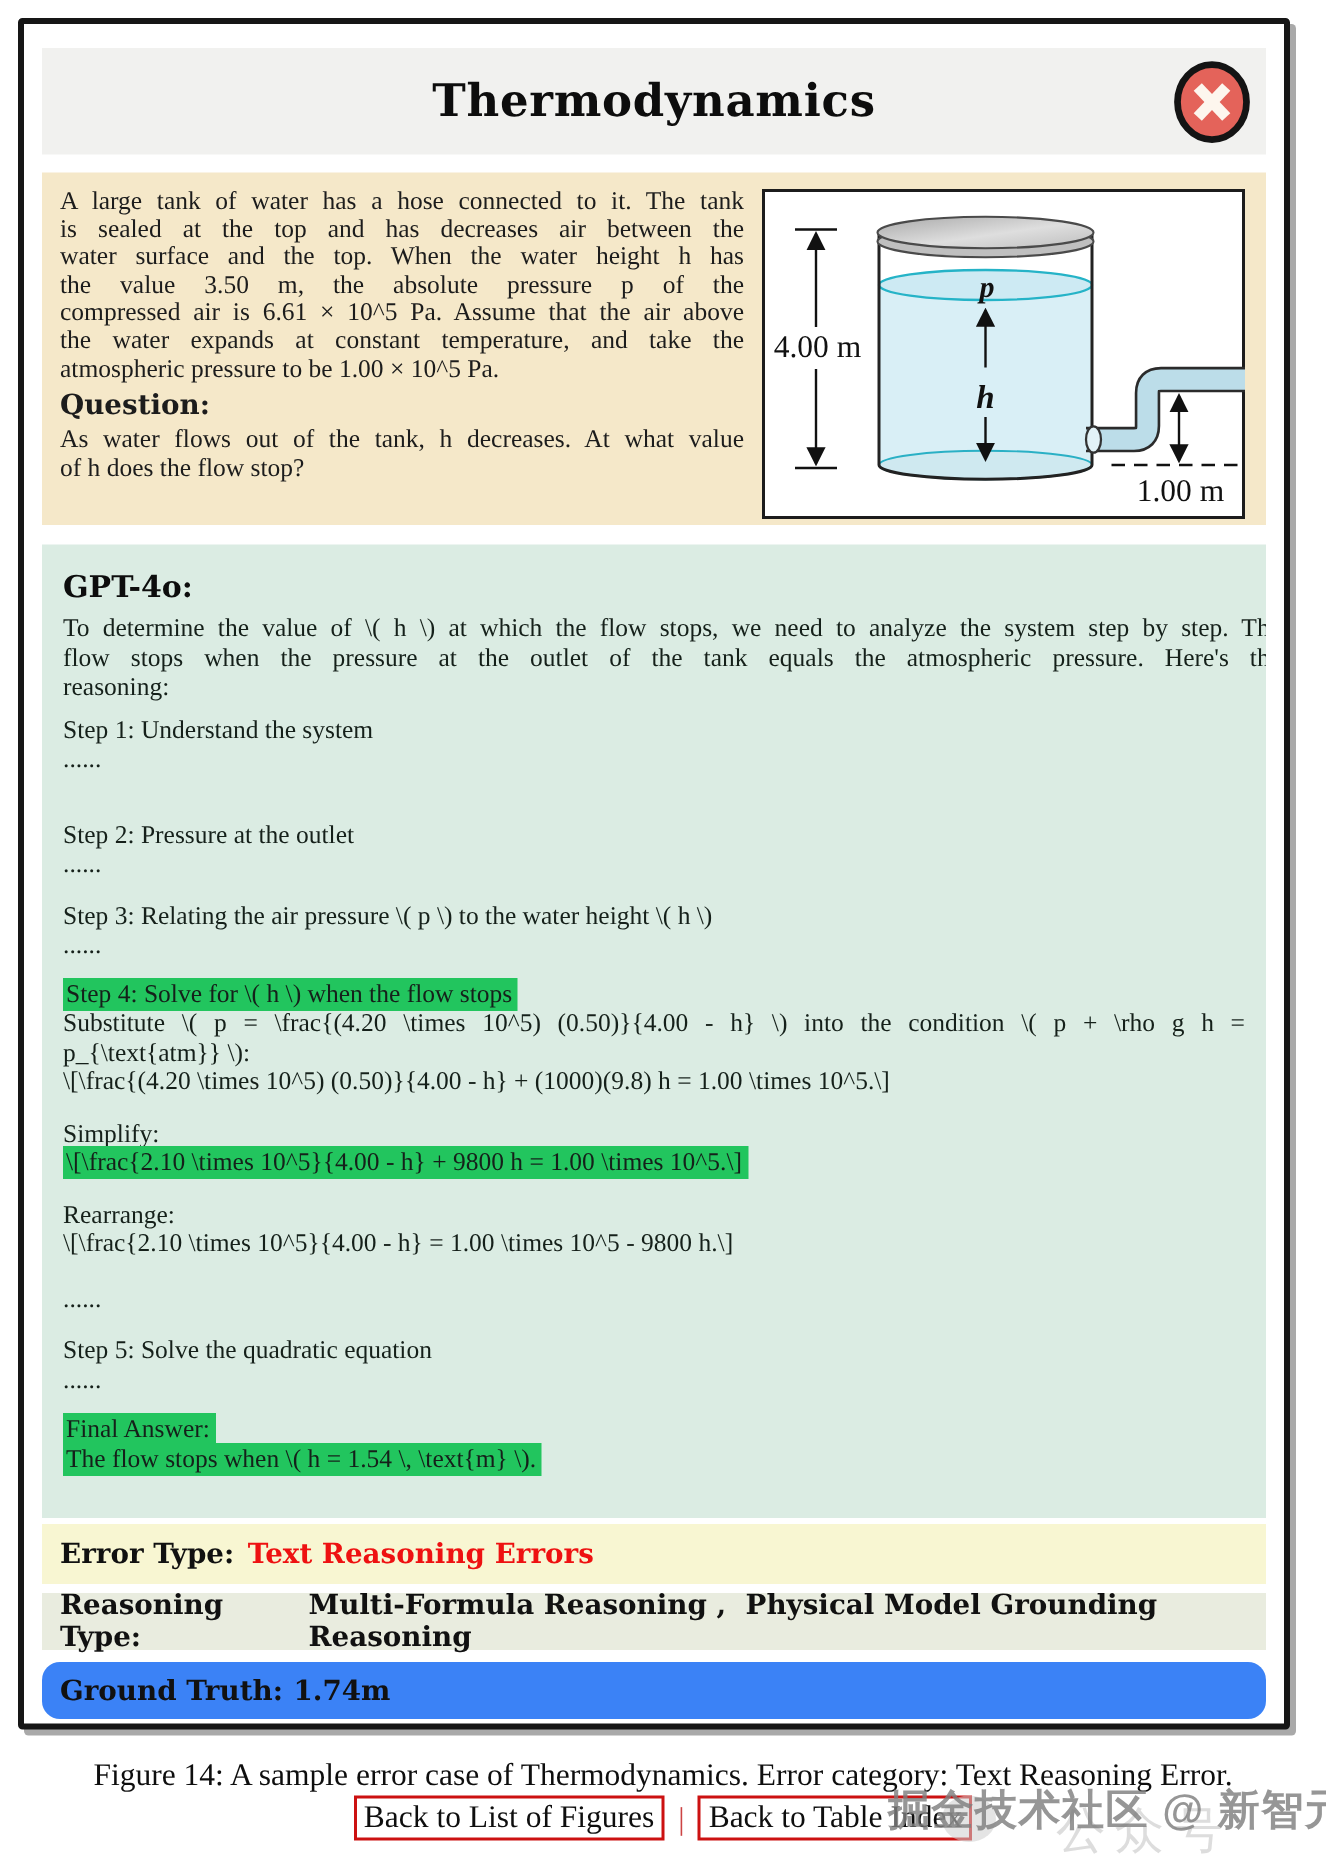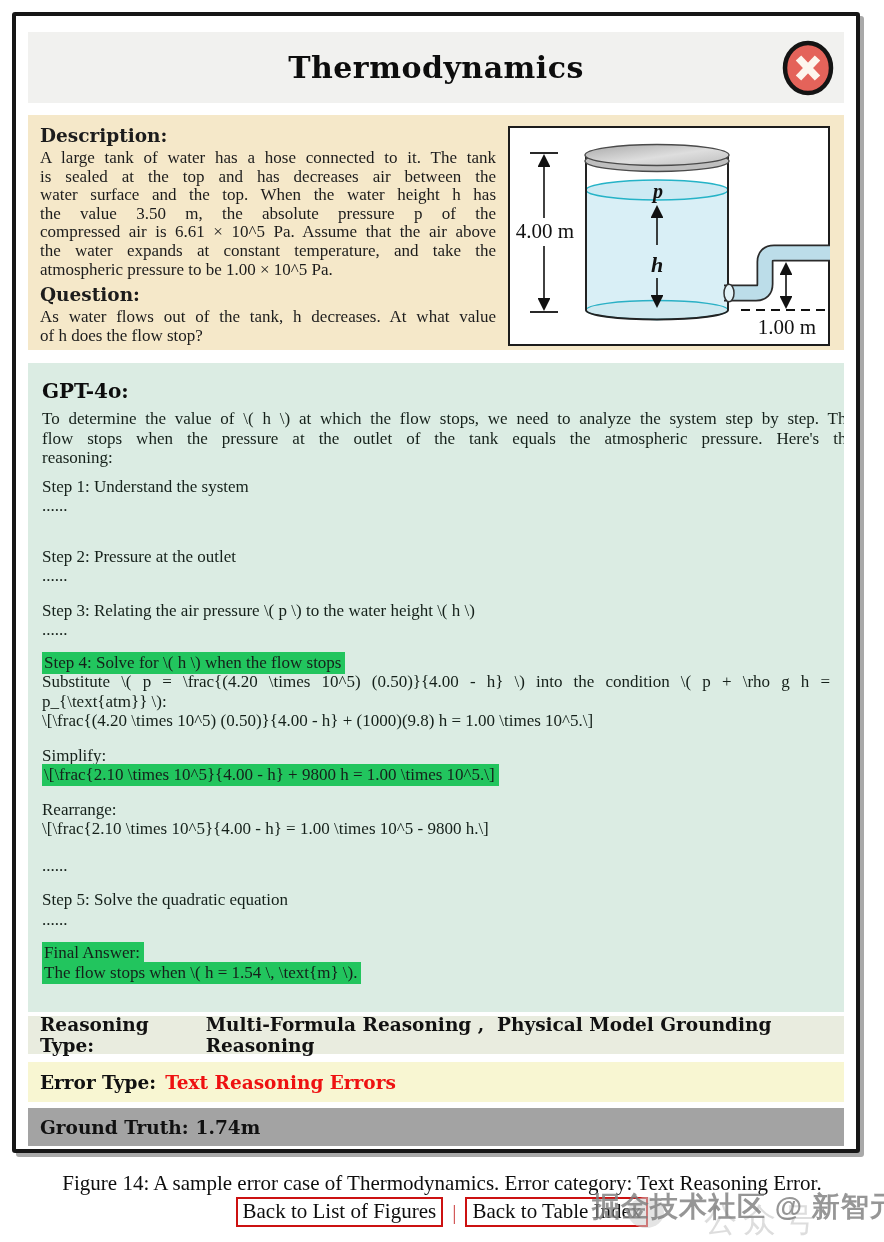--- a/index.html
+++ b/index.html
@@ -44,21 +44,21 @@
   .gap-a { margin-bottom:31px; }
   .gap-b { margin-bottom:15px; }
   .gap-c { margin-bottom:13px; }
   .gap-d { margin-bottom:17px; }
   .gap-e { margin-bottom:14px; }
   .hl { background:#22c55e; padding:1px 4px 2px 2px; }
   
   .bar { display:flex; align-items:center; padding-left:12px; font-family:"DejaVu Serif", serif; font-weight:bold; font-size:18.5px; white-space:pre-wrap; }
   .bar-reasoning { height:38px; background:#e9ecdf; margin-bottom:8px; }
   .bar-error { height:40px; background:#f8f6d2; margin-bottom:6px; }
-  .bar-truth { height:38px; background:#a3a3a3; }
+  .bar-truth { height:38px; background:#3b82f6;border-radius:12px; }
   .bar .value-red { color:#ee1111; margin-left:9px; }
   .bar .value-plain { margin-left:7px; }
   
   .caption { position:absolute; top:1171px; left:0; width:100%; text-align:center; font-size:21px; color:#0e0e0e; }
   .links { position:absolute; top:1197px; left:0; width:100%; display:flex; justify-content:center; align-items:center; gap:9px; font-size:21px; }
   .linkbox { border:2px solid #cc1111; padding:0 5px 1px 5px; color:#0e0e0e; cursor:pointer; }
   .link-sep { color:#cc4444; font-size:21px; }
   
   .wm-bubble { position:absolute; left:628px; top:1197px; width:36px; height:31px; border-radius:50%; background:#cdcdcd; opacity:.55; pointer-events:none; }
   .wm-faint { position:absolute; left:704px; top:1198px; font-family:"Liberation Sans", sans-serif; font-size:33px; color:#c7c7c7; opacity:.6; letter-spacing:6px; pointer-events:none; white-space:nowrap; }
@@ -75,21 +75,20 @@
       <div class="title">Thermodynamics</div>
       <svg class="close-btn" viewBox="0 0 52 56">
         <ellipse cx="26" cy="28" rx="23" ry="25" fill="#e4635a" stroke="#141414" stroke-width="4.5"></ellipse>
         <line x1="16.5" y1="18" x2="35.5" y2="38" stroke="#fdf6ee" stroke-width="7.5"></line>
         <line x1="35.5" y1="18" x2="16.5" y2="38" stroke="#fdf6ee" stroke-width="7.5"></line>
       </svg>
     </div>
 
     <div class="desc-box">
       <div class="desc-text">
-        <div class="section-label">Description:</div>
         <div class="jlines">
             <div>A large tank of water has a hose connected to it. The tank</div>
             <div>is sealed at the top and has decreases air between the</div>
             <div>water surface and the top. When the water height h has</div>
             <div>the value 3.50 m, the absolute pressure p of the</div>
             <div>compressed air is 6.61 × 10^5 Pa. Assume that the air above</div>
             <div>the water expands at constant temperature, and take the</div>
             <div class="last">atmospheric pressure to be 1.00 × 10^5 Pa.</div>
           </div>
         <div class="section-label q-gap">Question:</div>
@@ -178,27 +177,27 @@
 
       <div class="gline gap-b">......</div>
 
       <div class="gline">Step 5: Solve the quadratic equation</div>
       <div class="gline gap-e">......</div>
 
       <div class="gline"><span class="hl">Final Answer:</span></div>
       <div class="gline"><span class="hl">The flow stops when \( h = 1.54 \, \text{m} \).</span></div>
     </div>
 
+    <div class="bar bar-error">
+      <span>Error Type:</span>
+      <span class="value-red">Text Reasoning Errors</span>
+    </div>
     <div class="bar bar-reasoning">
       <span>Reasoning Type:</span>
       <span class="value-plain">Multi-Formula Reasoning ,  Physical Model Grounding Reasoning</span>
-    </div>
-    <div class="bar bar-error">
-      <span>Error Type:</span>
-      <span class="value-red">Text Reasoning Errors</span>
     </div>
     <div class="bar bar-truth">
       <span>Ground Truth:</span>
       <span class="value-plain">1.74m</span>
     </div>
   </div>
 
   <div class="caption">Figure 14: A sample error case of Thermodynamics. Error category: Text Reasoning Error.</div>
   <div class="links">
     <span class="linkbox">Back to List of Figures</span>

